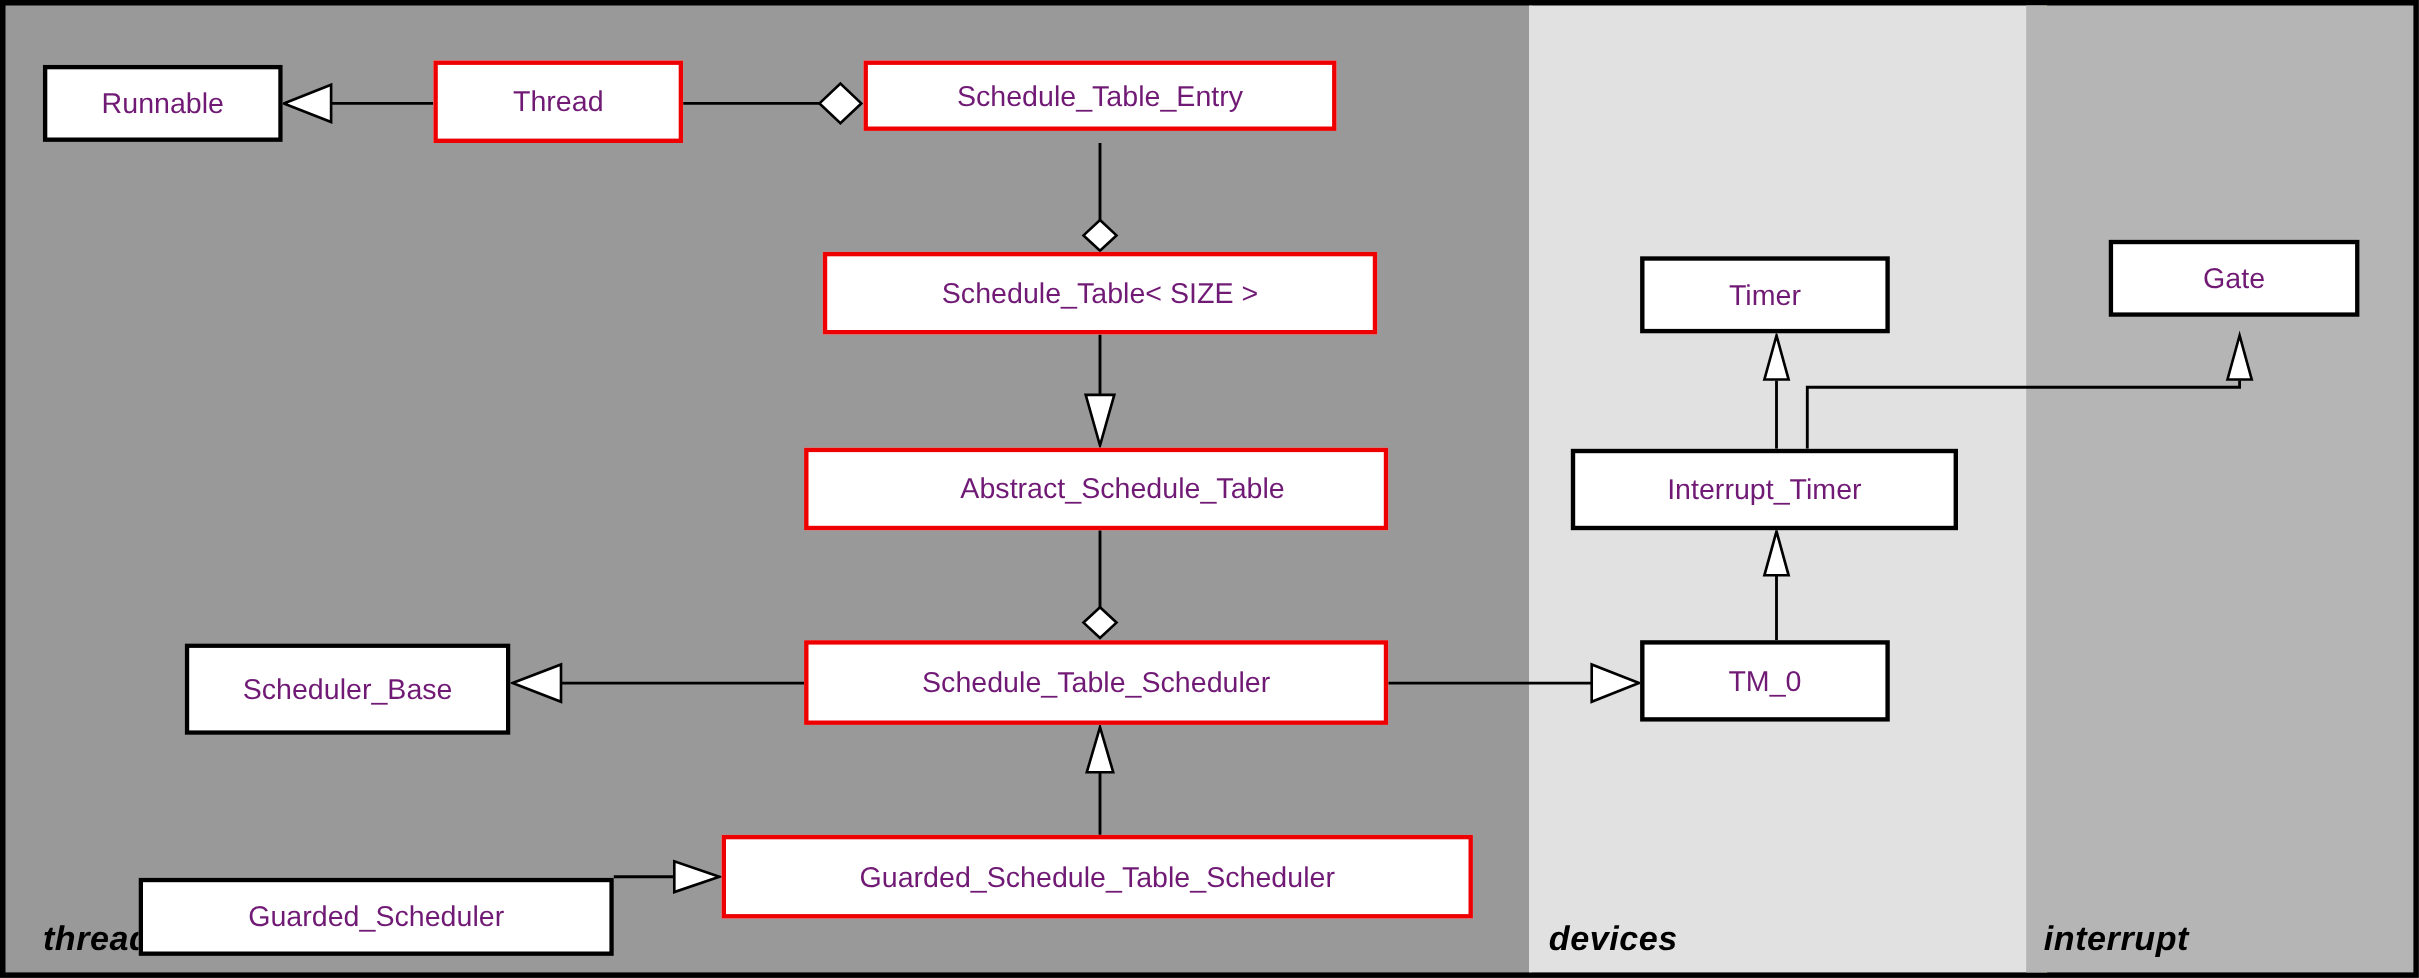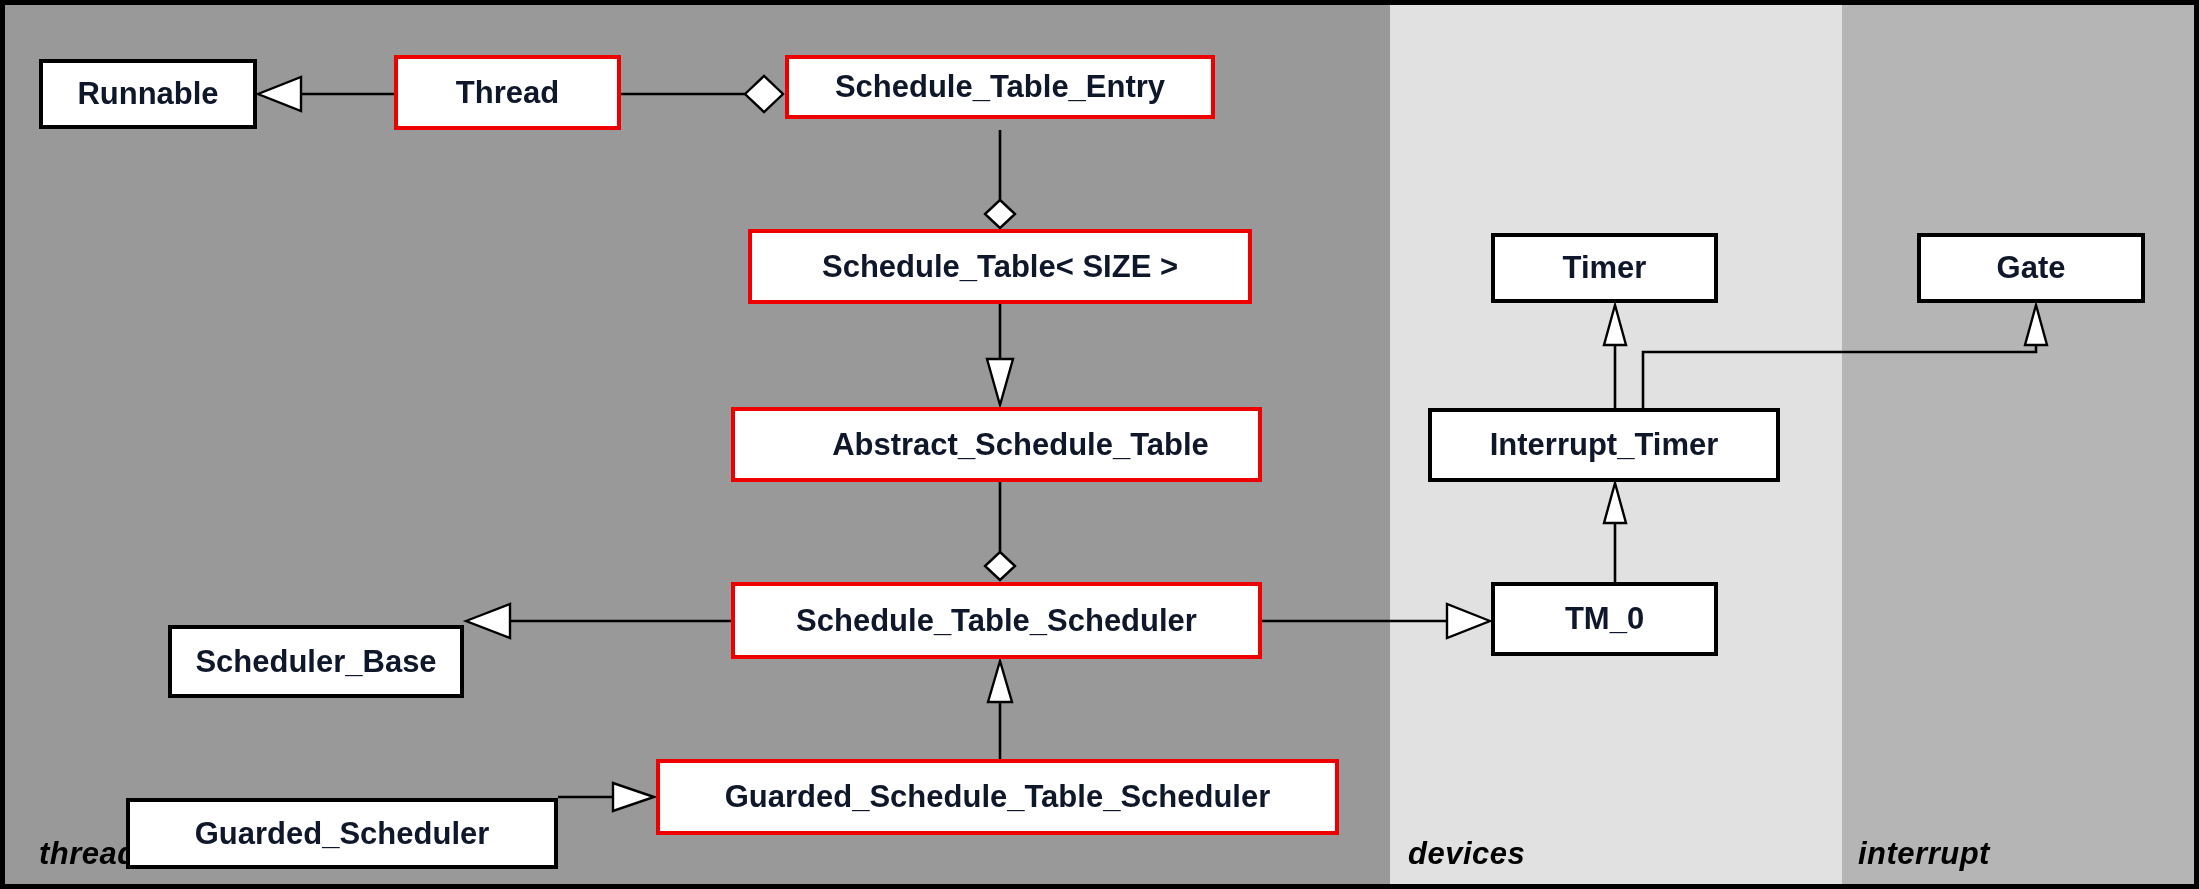--- a/index.html
+++ b/index.html
@@ -43,36 +43,36 @@
   }
   
   .node {
     position: absolute;
     box-sizing: border-box;
     background: #ffffff;
     border: 4px solid #000000;
     display: flex;
     align-items: center;
     justify-content: center;
-    font-size: 31px;
-    font-weight: bold;
-    color: #0f172a;
+    font-size: 26px;
+    font-weight: normal;
+    color: #701a75;
     white-space: nowrap;
     cursor: pointer;
   }
   .node.red { border-color: #ee0000; }
   .n-runnable  { left: 39px;   top: 59px;  width: 218px; height: 70px; }
   .n-thread    { left: 394px;  top: 55px;  width: 227px; height: 75px; }
   .n-entry     { left: 785px;  top: 55px;  width: 430px; height: 64px; }
   .n-table     { left: 748px;  top: 229px; width: 504px; height: 75px; text-align: center; }
   .n-timer     { left: 1491px; top: 233px; width: 227px; height: 70px; }
-  .n-gate      { left: 1917px; top: 233px; width: 228px; height: 70px; }
+  .n-gate      { left: 1917px; top: 218px; width: 228px; height: 70px; }
   .n-abstract  { left: 731px;  top: 407px; width: 531px; height: 75px; padding-left: 48px; }
   .n-itimer    { left: 1428px; top: 408px; width: 352px; height: 74px; }
-  .n-schedbase { left: 168px;  top: 585px; width: 296px; height: 73px; margin-top: 40px; }
+  .n-schedbase { left: 168px;  top: 585px; width: 296px; height: 83px; }
   .n-sts       { left: 731px;  top: 582px; width: 531px; height: 77px; }
   .n-tm0       { left: 1491px; top: 582px; width: 227px; height: 74px; }
   .n-guarded   { left: 126px;  top: 762px; width: 432px; height: 71px; margin-top: 36px; }
   .n-gsts      { left: 656px;  top: 759px; width: 683px; height: 76px; }
 </style>
 </head>
 <body>
 
 <div class="canvas">
 

